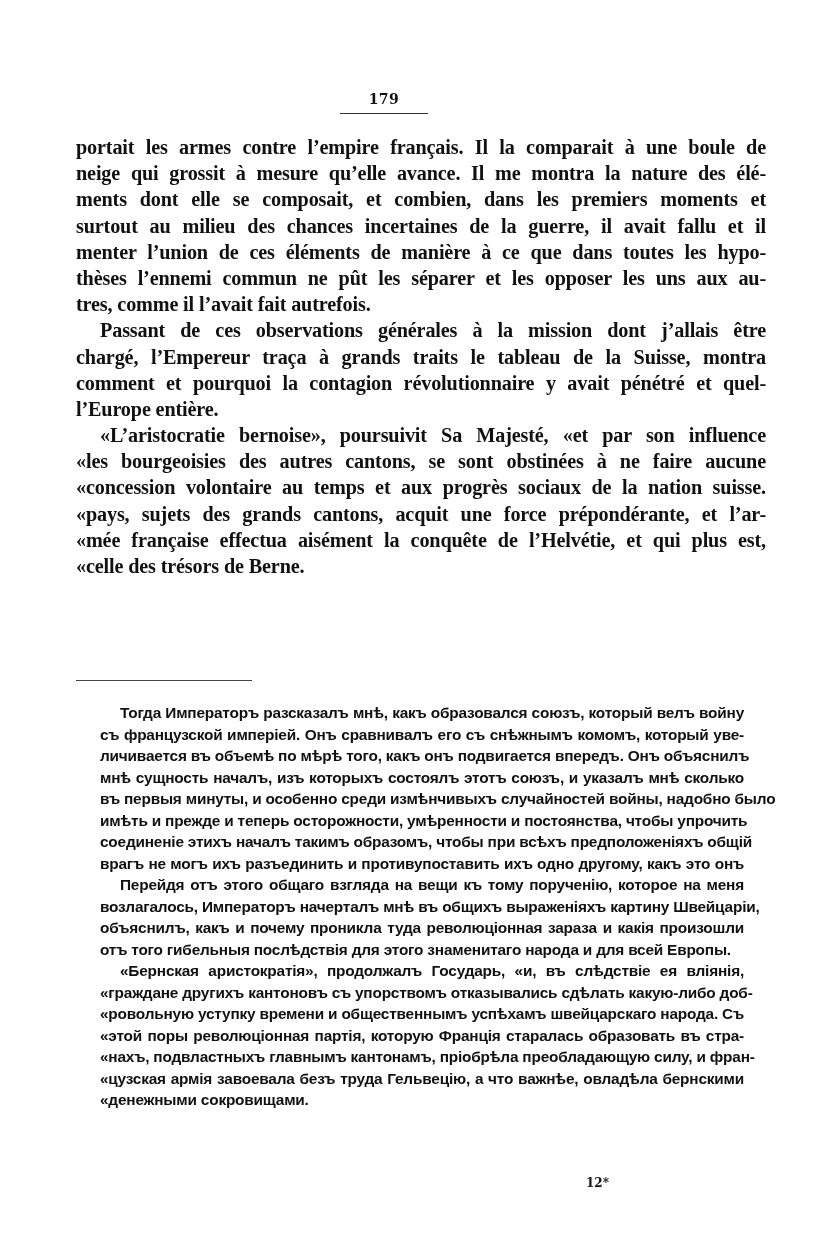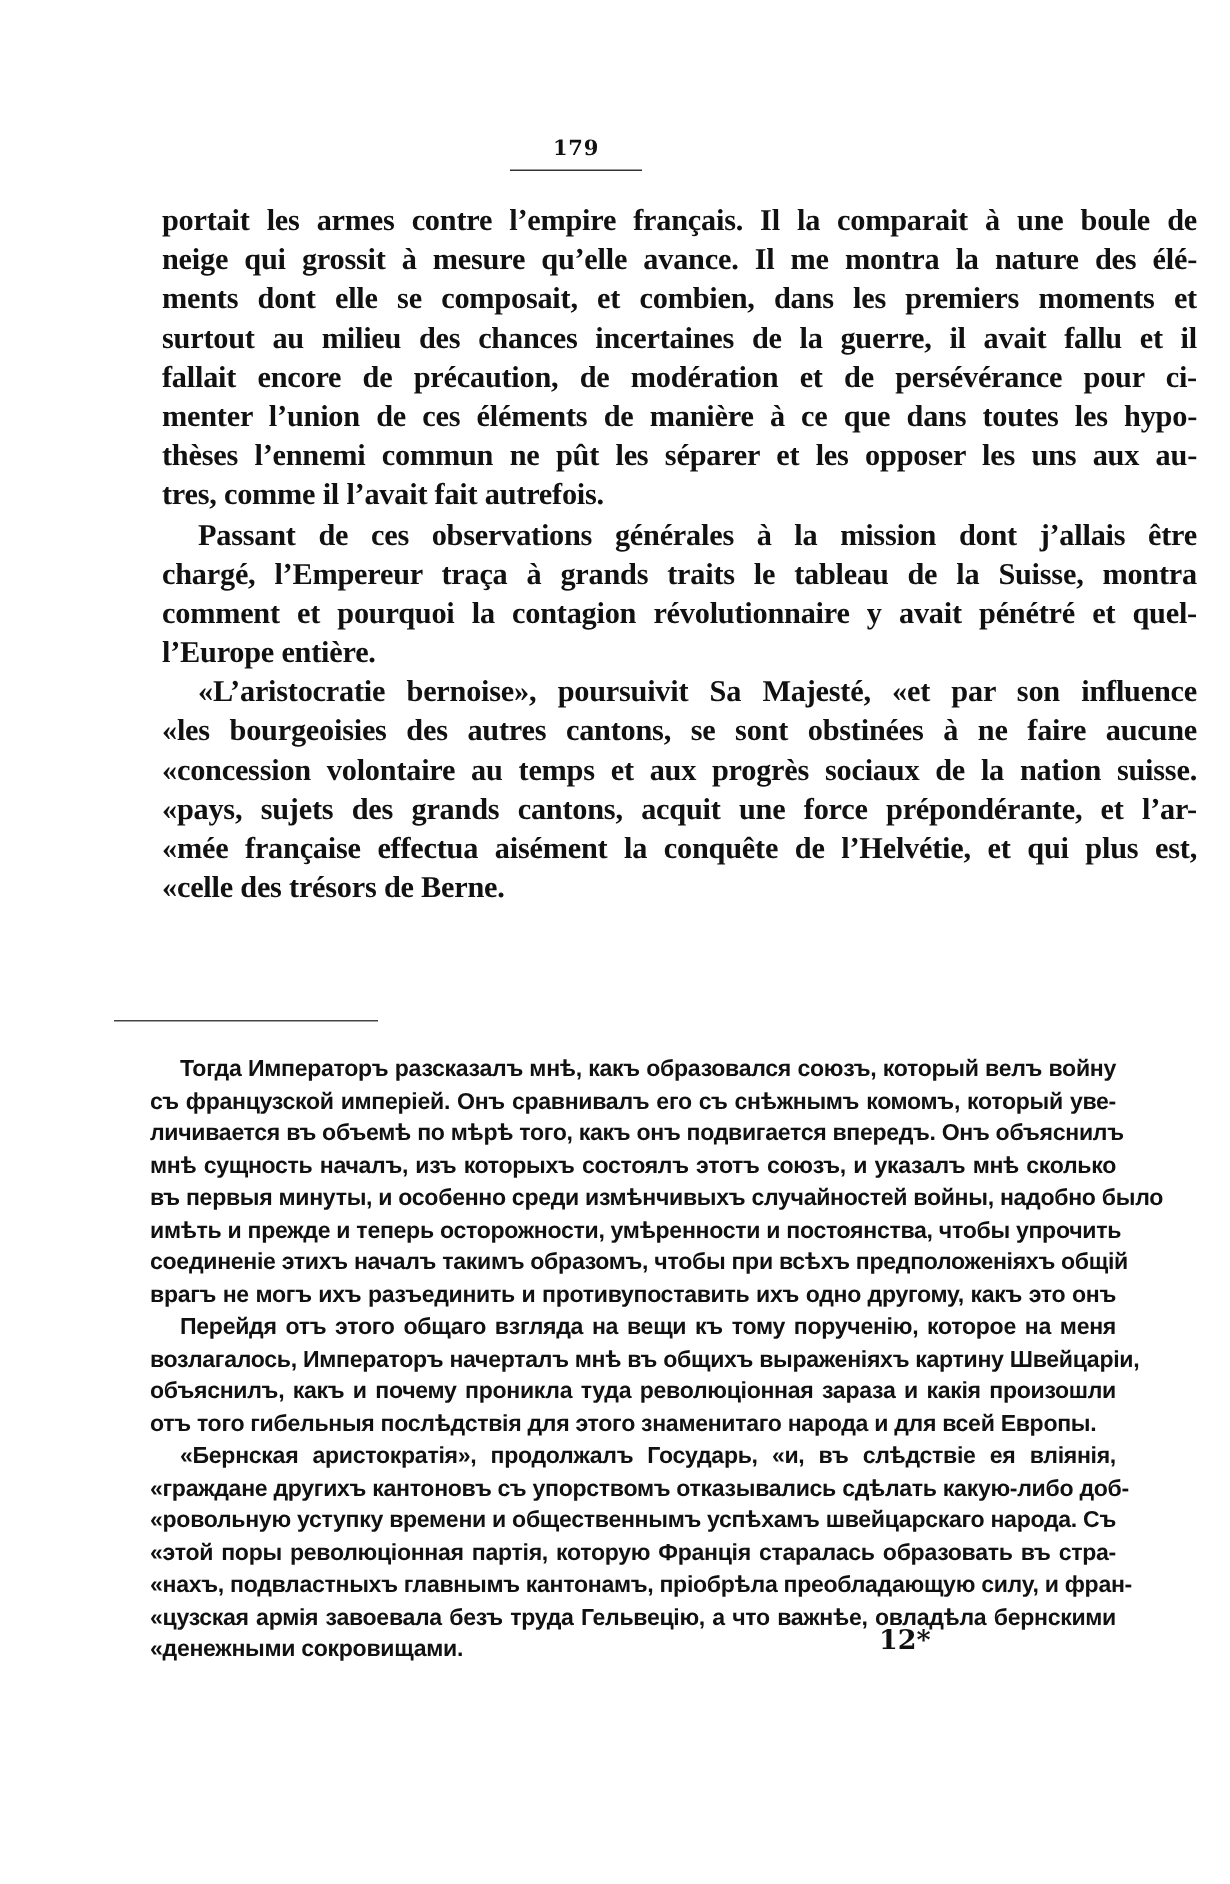--- a/index.html
+++ b/index.html
@@ -37,21 +37,20 @@
     .main-text {
       position: absolute;
       left: 76px;
       top: 134px;
       width: 690px;
       font-family: "Liberation Serif", serif;
       font-weight: bold;
       font-size: 20.2px;
       line-height: 26.2px;
       letter-spacing: -0.15px;
-      margin-left: 32px;
     }
     .main-text .para {
       margin: 0;
     }
     .main-text .line {
       display: block;
       white-space: nowrap;
       text-align: justify;
       text-align-last: justify;
       height: 26.2px;
@@ -90,40 +89,39 @@
     }
     .footnote .line.last {
       text-align-last: left;
     }
     .footnote .line.indent {
       padding-left: 20px;
     }
     .signature-mark {
       position: absolute;
       left: 586px;
-      top: 1086px;
+      top: 1175px;
       font-family: "DejaVu Serif", serif;
       font-weight: bold;
-      font-size: 18px;
+      font-size: 12px;
       line-height: 16px;
     }
   </style>
 </head>
 <body>
 
 <div class="page-number">179</div>
 <div class="page-number-rule"></div>
 
 <div class="main-text">
   <div class="para">
     <span class="line">portait les armes contre l’empire français. Il la comparait à une boule de</span>
     <span class="line">neige qui grossit à mesure qu’elle avance. Il me montra la nature des élé-</span>
     <span class="line">ments dont elle se composait, et combien, dans les premiers moments et</span>
     <span class="line">surtout au milieu des chances incertaines de la guerre, il avait fallu et il</span>
-    <span class="line">fallait encore de précaution, de modération et de persévérance pour ci-</span>
     <span class="line">menter l’union de ces éléments de manière à ce que dans toutes les hypo-</span>
     <span class="line">thèses l’ennemi commun ne pût les séparer et les opposer les uns aux au-</span>
     <span class="line last">tres, comme il l’avait fait autrefois.</span>
   </div>
   <div class="para">
     <span class="line indent">Passant de ces observations générales à la mission dont j’allais être</span>
     <span class="line">chargé, l’Empereur traça à grands traits le tableau de la Suisse, montra</span>
     <span class="line">comment et pourquoi la contagion révolutionnaire y avait pénétré et quel-</span>
     <span class="line last">l’Europe entière.</span>
   </div>

